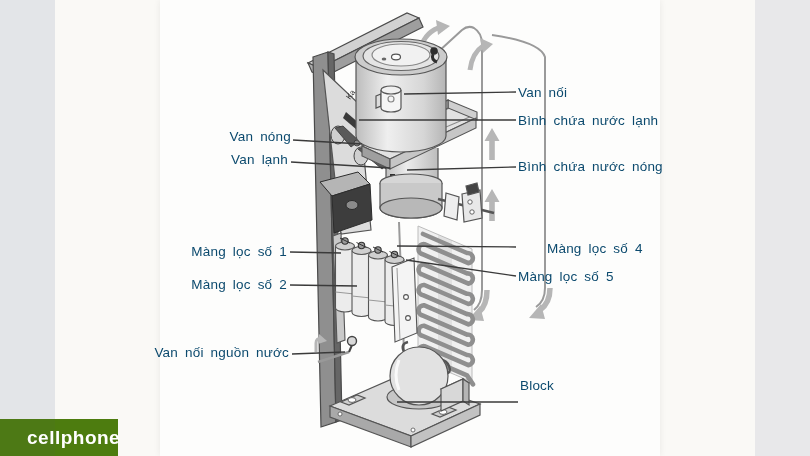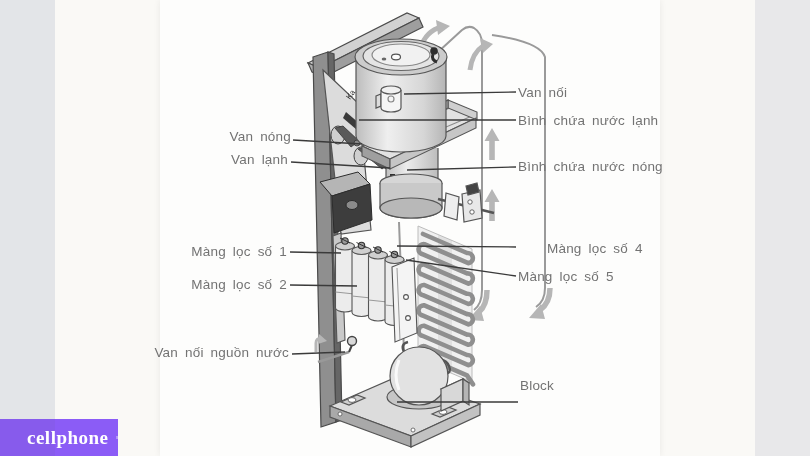--- a/index.html
+++ b/index.html
@@ -4,26 +4,26 @@
 <style>
   html,body{margin:0;padding:0;}
   body{font-family:"Liberation Sans",sans-serif;}
   #screen{position:relative;width:810px;height:456px;overflow:hidden;background:#faf9f6;}
   .edge{position:absolute;top:0;height:456px;}
   .edge.left{left:0;width:55px;background:#e3e5e8;}
   .edge.right{right:0;width:55px;background:#e8e8ea;}
   .page{position:absolute;top:0;left:160px;width:500px;height:456px;background:#fdfdfc;
         box-shadow:0 0 7px rgba(0,0,0,0.07);}
   svg.diagram{position:absolute;left:0;top:0;width:810px;height:456px;}
-  .lbl{position:absolute;font-size:13.5px;color:#737373;letter-spacing:.2px;word-spacing:3px;
+  .lbl{position:absolute;font-size:13.5px;color:#0c4a6e;letter-spacing:.2px;word-spacing:3px;
        white-space:nowrap;line-height:15px;}
   .lbl.r{text-align:right;}
   
-  .wm-bar{position:absolute;left:0;top:419px;width:118px;height:37px;background:#8b5cf6;
-          display:flex;align-items:center;font-family:Liberation Serif, serif;}
+  .wm-bar{position:absolute;left:0;top:419px;width:118px;height:37px;background:#4d7c0f;
+          display:flex;align-items:center;}
   .wm-shade{position:absolute;left:0;top:0;width:55px;height:37px;background:rgba(90,90,110,0.07);}
   .wm-text{position:relative;margin-left:27px;color:#fff;font-size:19px;font-weight:bold;
            letter-spacing:.5px;line-height:37px;}
   .wm-mark{position:relative;margin-left:7px;width:18px;height:21px;}
 </style>
 </head>
 <body>
 
 <div id="screen">
   <div class="edge left"></div>

